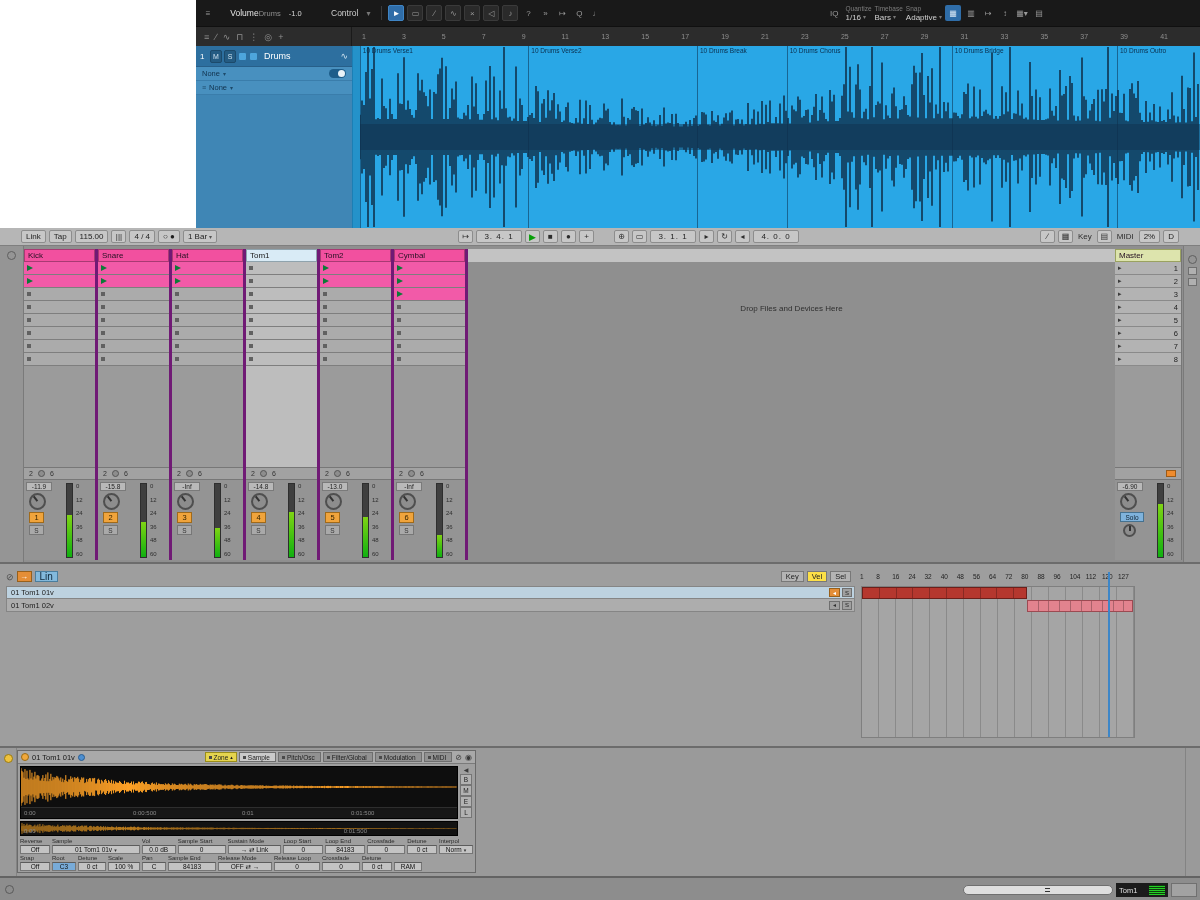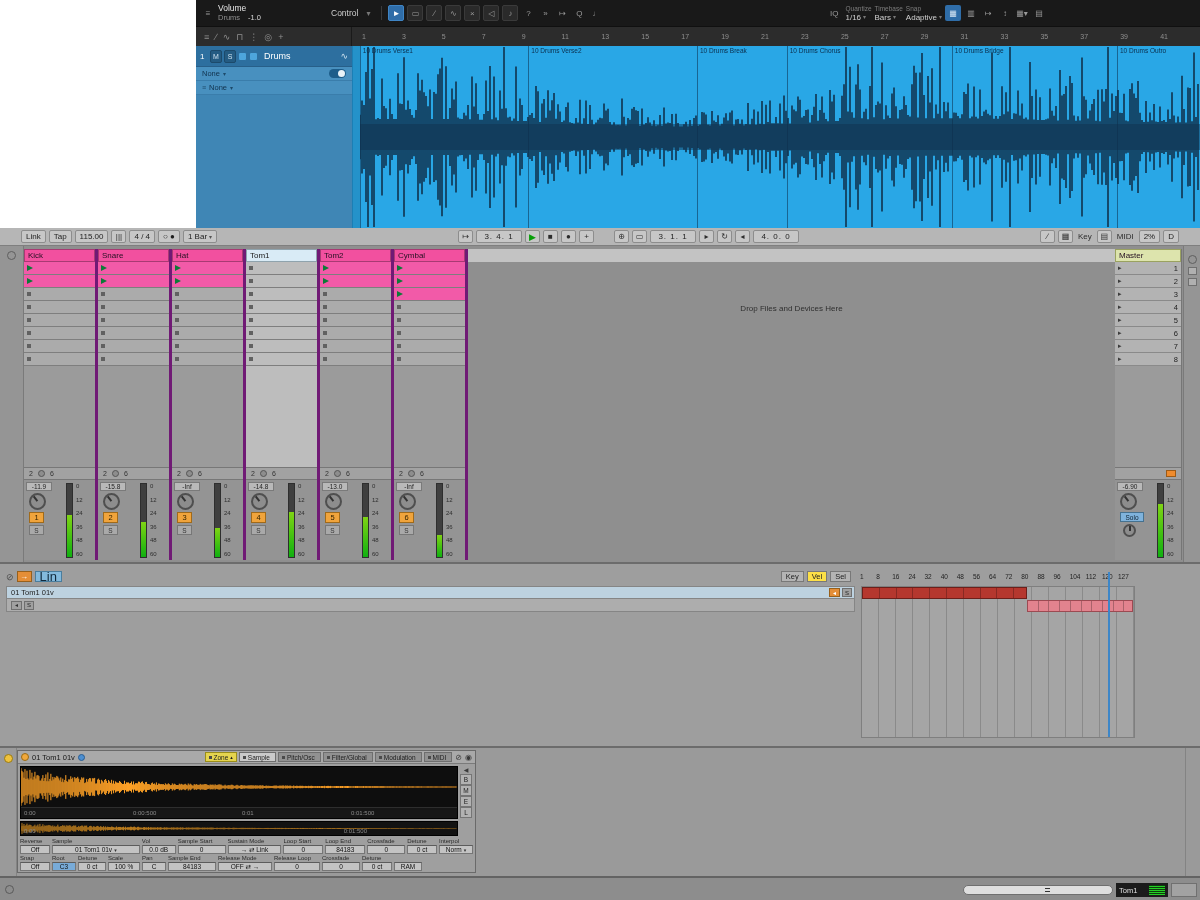--- a/index.html
+++ b/index.html
@@ -7,21 +7,21 @@
 .screen{position:relative;width:1200px;height:900px;background:#fff;overflow:hidden}
 
 
 .arrange{position:absolute;left:196px;top:0;width:1004px;height:228px;background:#1c1c1c}
 .arr-top{height:26px;background:#191919;display:flex;align-items:center;gap:3px;padding:0 5px;color:#b8b8b8;font-size:8px}
 .aicon{display:inline-flex;align-items:center;justify-content:center;min-width:14px;height:16px;font-size:8px;color:#9a9a9a}
 .aicon.tool{background:#2a2a2a;border:1px solid #3a3a3a;border-radius:2px;width:16px}
 .aicon.tool.active{background:#2f6da8;color:#fff;border-color:#3f85c5}
 .aicon.blue{background:#2f6da8;color:#dce9f5;border-radius:2px;width:16px}
 .asep{width:1px;height:14px;background:#3a3a3a;margin:0 3px}
-.arr-param{display:flex;flex-direction:column;justify-content:center;width:96px;line-height:9px}
+.arr-param{display:flex;flex-direction:row;justify-content:center;width:96px;line-height:9px}
 .ap-row1{color:#e6e6e6;font-size:8.5px}
 .ap-row2{display:flex;gap:8px;color:#8f8f8f;font-size:7.5px}
 .ap-val{color:#d8d8d8}
 .arr-ctl{color:#cfcfcf;font-size:8.5px;margin-left:14px}
 .caret{color:#777}
 .aflex{flex:1}
 .argap{width:146px}
 .iq{color:#9a9a9a;font-size:8px;margin:0 4px}
 .qgroup{display:flex;flex-direction:column;justify-content:center;margin:0 0;line-height:9px}
 .qlabel{font-size:6.5px;color:#7d7d7d}
@@ -103,21 +103,21 @@
 .cue-knob{width:13px;height:13px;border-radius:50%;border:2px solid #4f4f4f;background:#8d8d8d;margin-left:6px;position:relative}
 .cue-knob::after{content:"";position:absolute;left:50%;top:0;width:2px;height:5px;background:#333;transform:translateX(-50%)}
 .sess-right{position:absolute;right:0;top:0;bottom:0;width:17px;background:#959595;border-left:1px solid #7a7a7a;display:flex;flex-direction:column;align-items:center;gap:3px;padding-top:4px}
 .mini-sq{width:9px;height:8px;background:#b0b0b0;border:1px solid #6f6f6f}
 
 
 .editor{position:absolute;left:0;top:334px;width:1200px;height:184px;background:#9e9e9e;border-top:2px solid #6c6c6c}
 .ed-head{position:absolute;left:6px;right:0;top:6px;height:13px;display:flex;align-items:center;gap:3px}
 .ed-ico{font-size:9px;color:#4f4f4f}
 .ed-arrow{width:15px;height:11px;background:#e48e37;border:1px solid #97601c;color:#fff;font-size:8px;display:flex;align-items:center;justify-content:center}
-.ed-lin{height:11px;background:#83b9dc;border:1px solid #4a7d9d;color:#10293c;font-size:13px;padding:0 4px;display:flex;align-items:center}
+.ed-lin{height:11px;background:#83b9dc;border:1px solid #4a7d9d;color:#10293c;font-size:10px;padding:0 4px;display:flex;align-items:center}
 .ed-sp{flex:1}
 .ed-btn{height:11px;background:#b4b4b4;border:1px solid #787878;font-size:7.5px;color:#222;padding:0 4px;display:flex;align-items:center}
 .ed-btn.on{background:#fde047}
 .ed-scale{width:274px;margin:0 66px 0 6px;display:flex;font-size:6.5px;color:#1f1f1f}
 .ed-scale span{flex:1}
 .ed-rows{position:absolute;left:6px;top:22px;width:849px}
 .ed-row{height:13px;background:#adadad;border:1px solid #858585;border-top:none;display:flex;align-items:center;padding:0 2px 0 4px;font-size:7.5px;color:#1d1d1d}
 .ed-row:first-child{border-top:1px solid #858585}
 .ed-row.sel{background:#bdd2e0}
 .ed-name{flex:1}
@@ -704,20 +704,21 @@
             <span>127</span>
           </div>
       </div>
       <div class="ed-rows">
           <div class="ed-row sel">
           <span class="ed-name">01 Tom1 01v</span>
           <span class="ed-spk on">◄</span>
           <span class="ed-s">S</span>
         </div>
           <div class="ed-row plain">
+          <span class="ed-name">01 Tom1 02v</span>
           <span class="ed-spk off">◄</span>
           <span class="ed-s">S</span>
         </div>
         </div>
       <div class="ed-grid">
         <div class="vel-bar bar1" style="left:0%;width:60.5%"></div>
         <div class="vel-bar bar2" style="left:60.5%;width:39.2%"></div>
         <div class="ed-playhead"></div>
       </div>
     </div>

